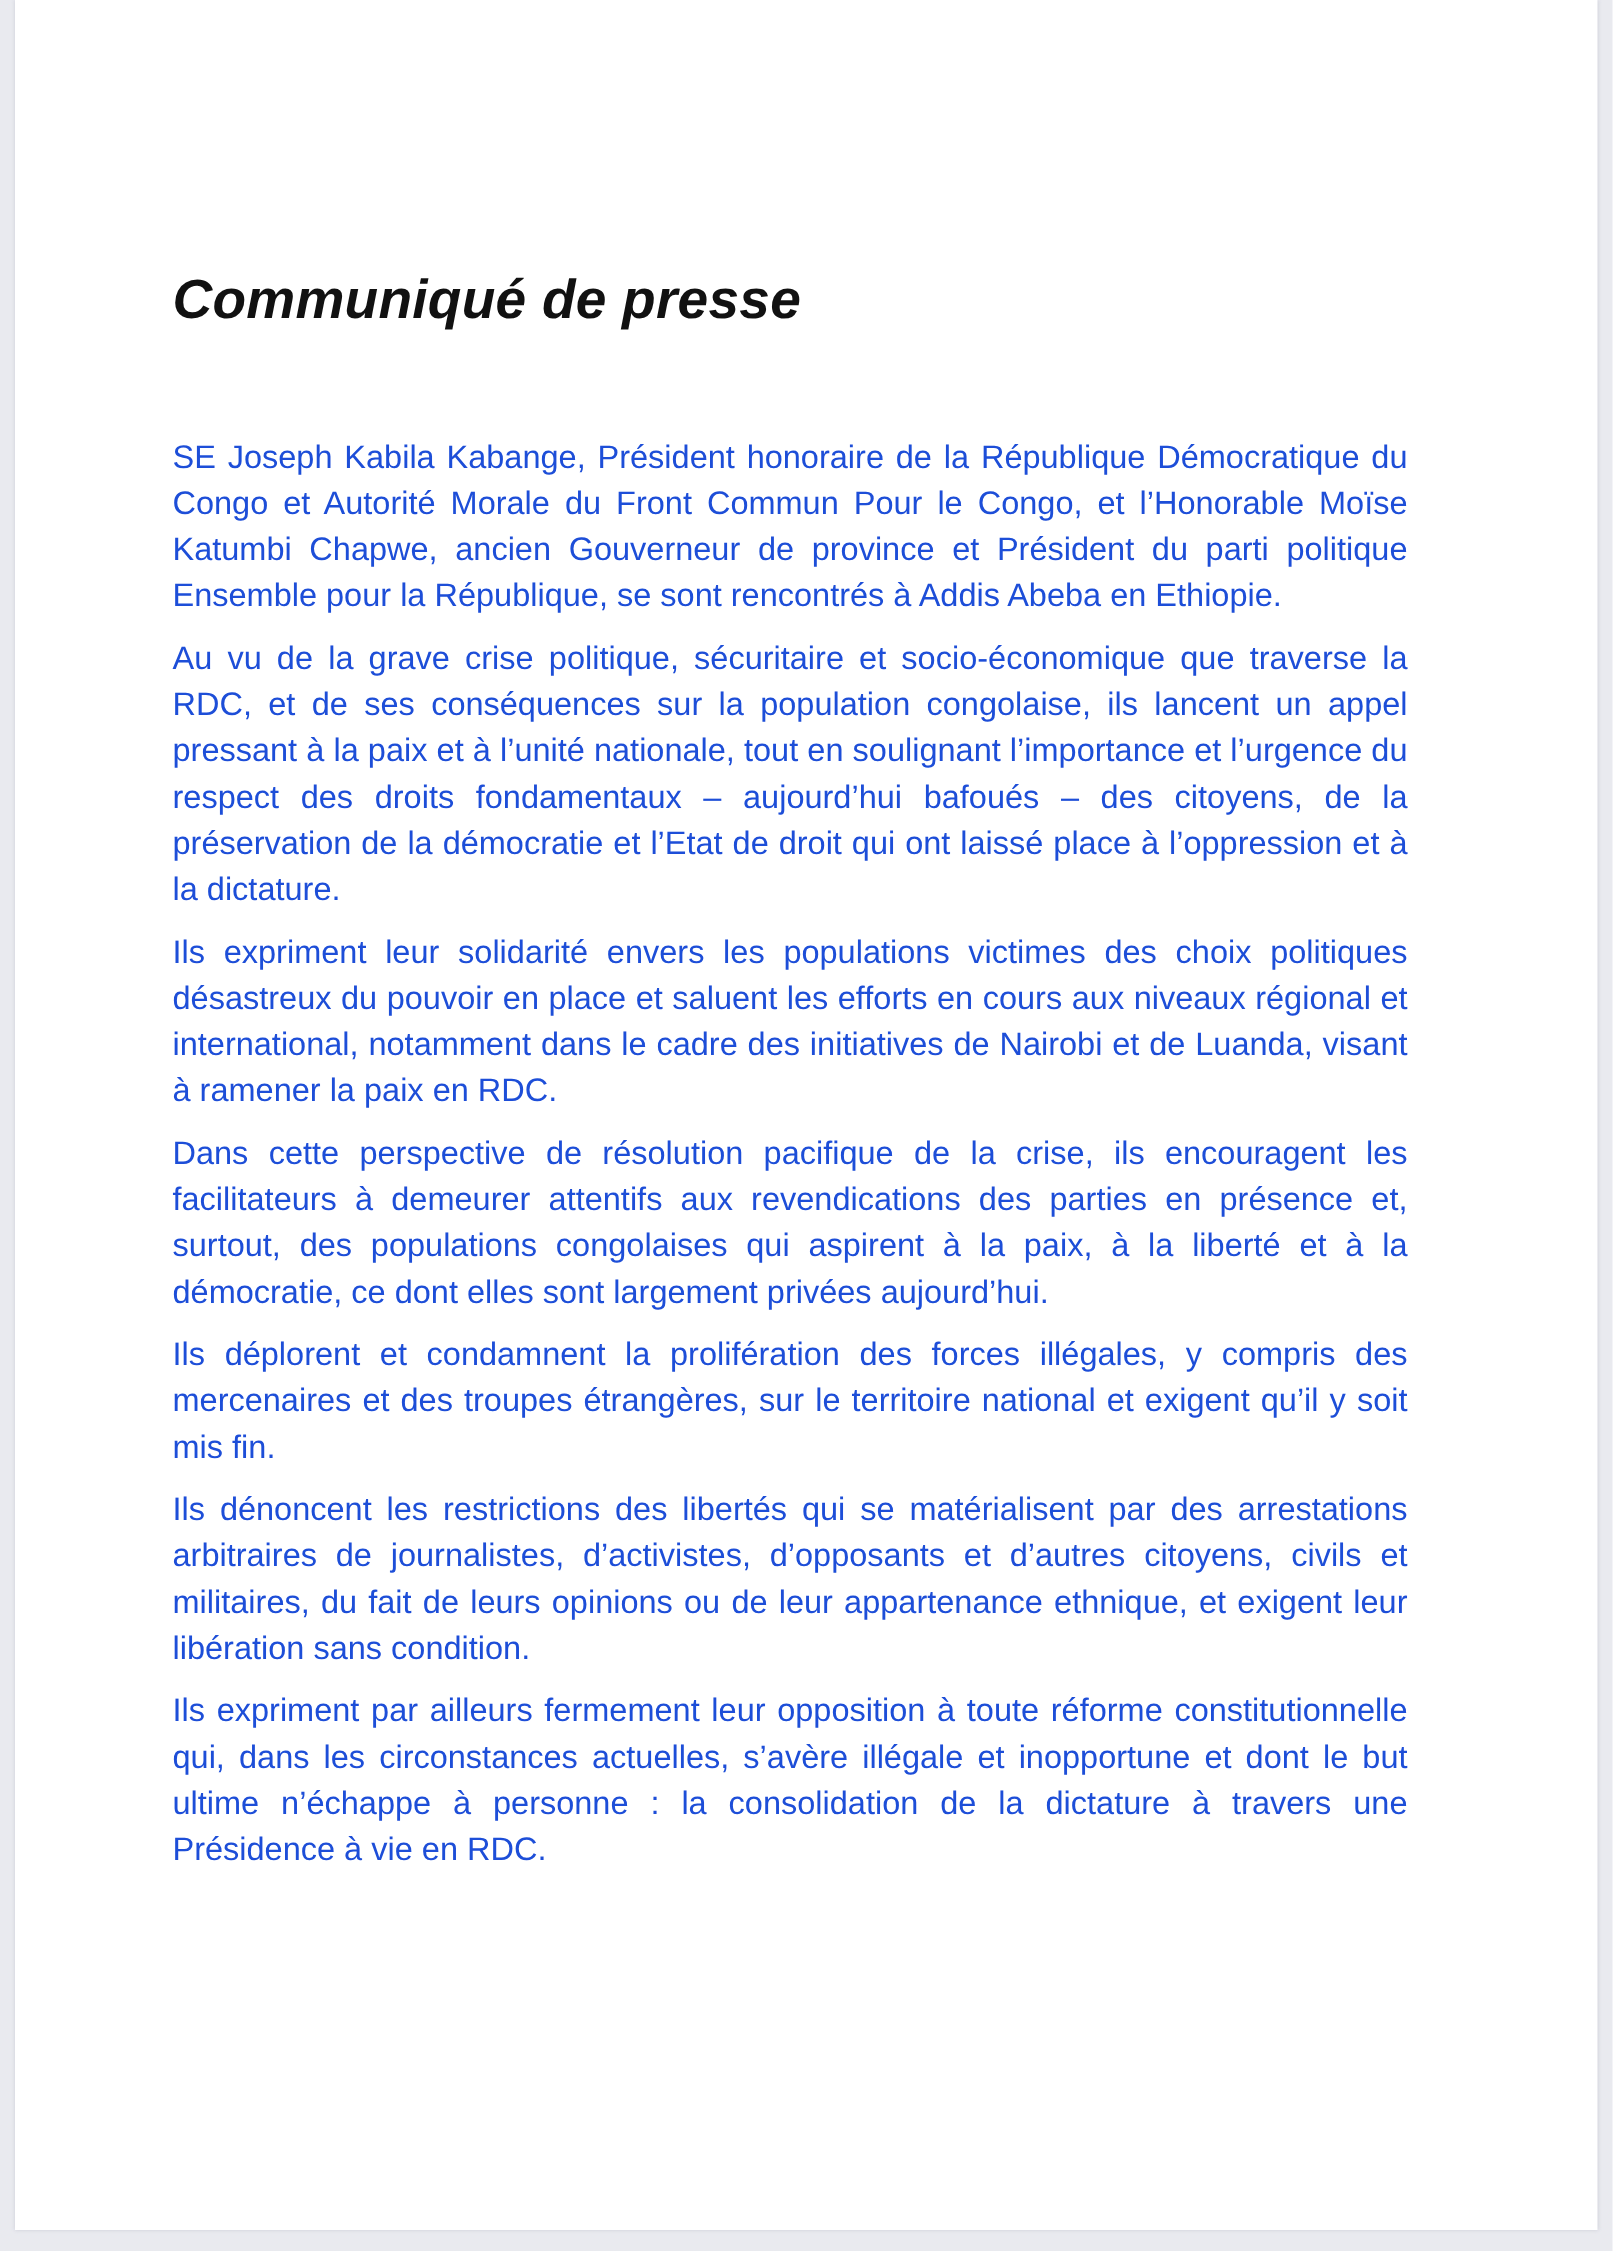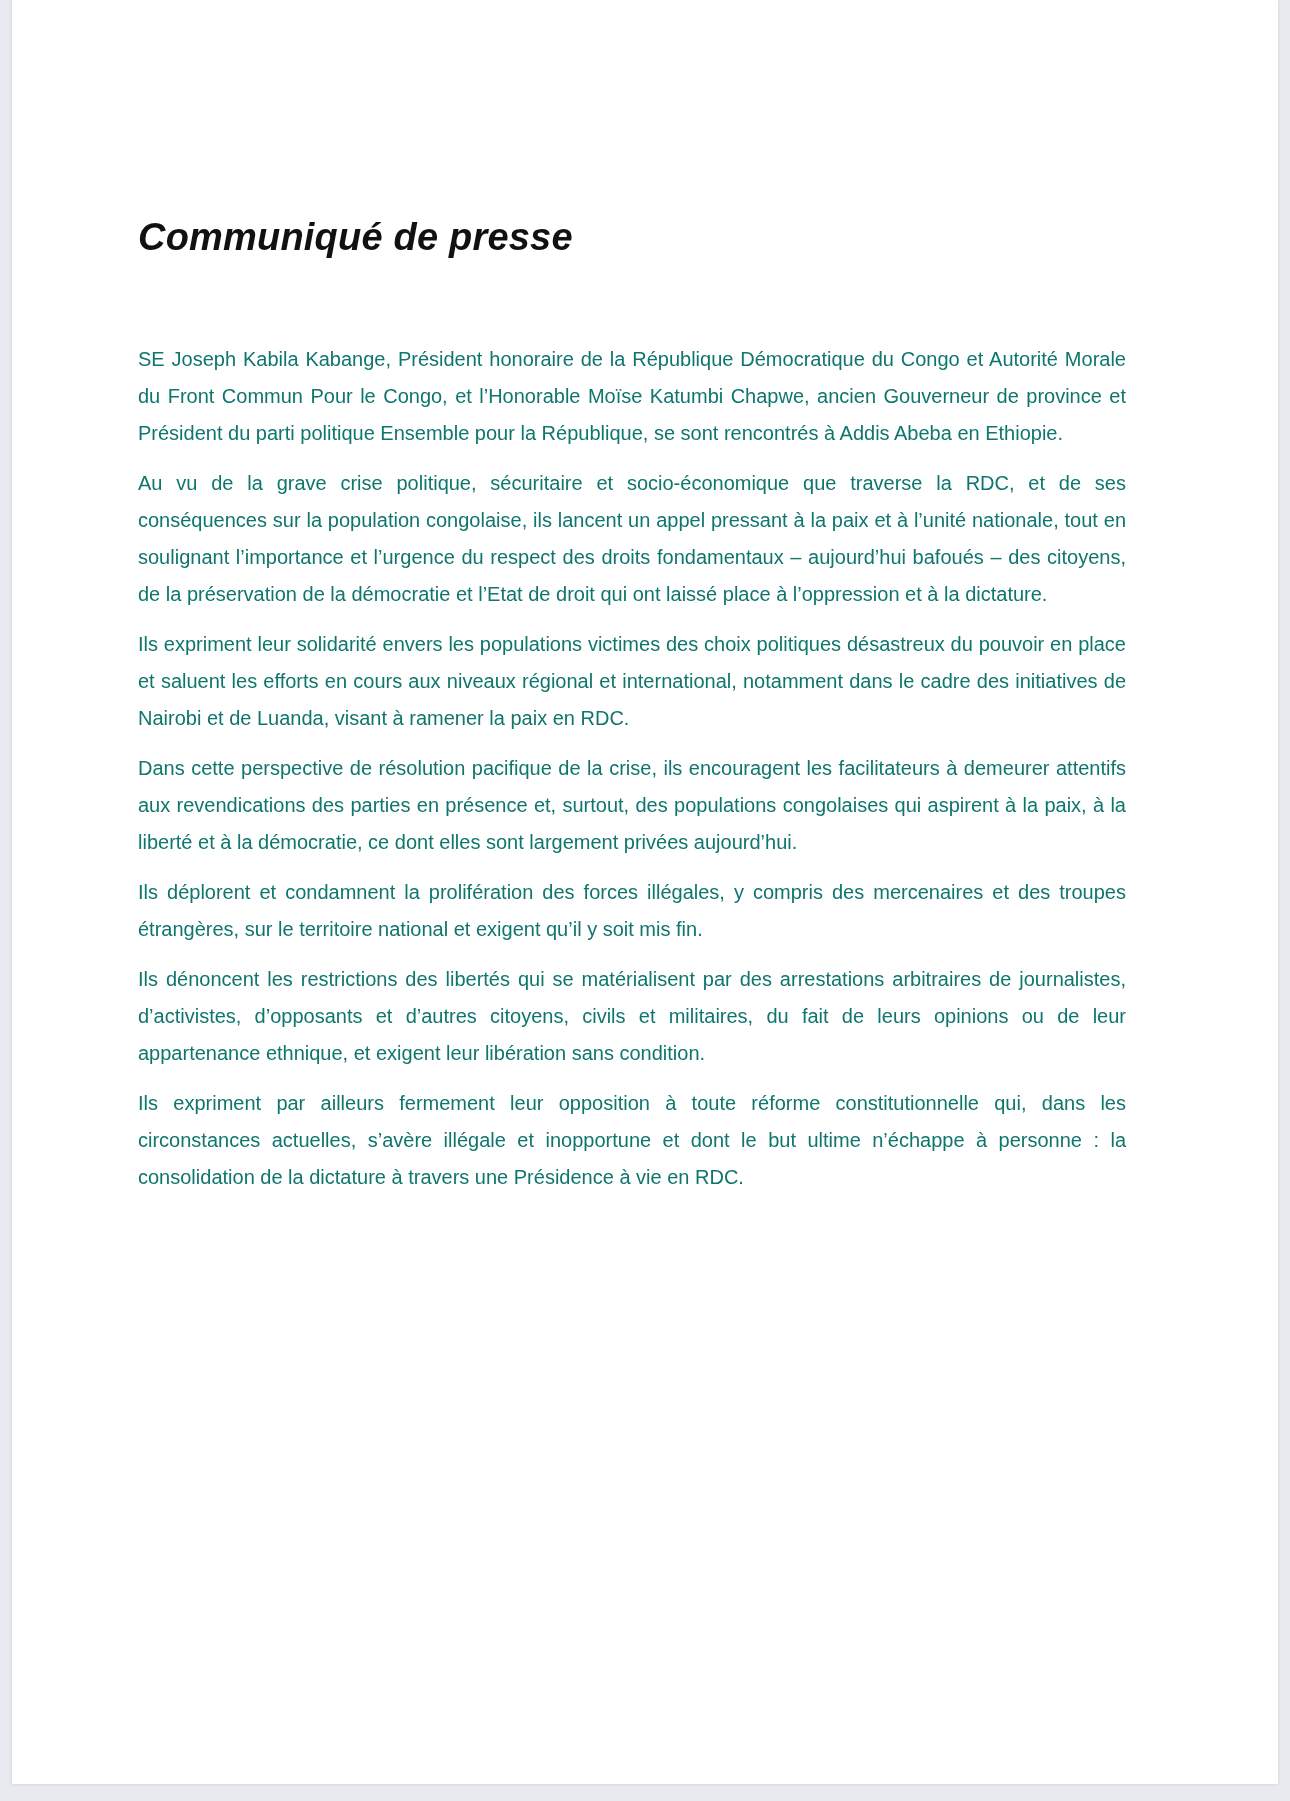--- a/index.html
+++ b/index.html
@@ -19,33 +19,33 @@
     height: 1784px;
     background: #ffffff;
     box-shadow: 0 0 3px rgba(120,125,150,0.25);
   }
   .content {
     box-sizing: border-box;
     padding: 218px 152px 0 126px;
   }
   .title {
     margin: 0 0 85px 0;
-    font-size: 38px;
+    font-size: 44px;
     line-height: 1;
     font-weight: bold;
     font-style: italic;
     color: #111111;
     letter-spacing: 0.2px;
   }
   .body-text p {
     margin: 0 0 13px 0;
-    font-size: 20px;
+    font-size: 26px;
     line-height: 37px;
     text-align: justify;
-    color: #0f766e;
+    color: #1d4ed8;
   }
 </style>
 </head>
 <body>
 
 <div class="canvas">
   <div class="page">
     <div class="content">
       <h1 class="title">Communiqué de presse</h1>
       <div class="body-text">

